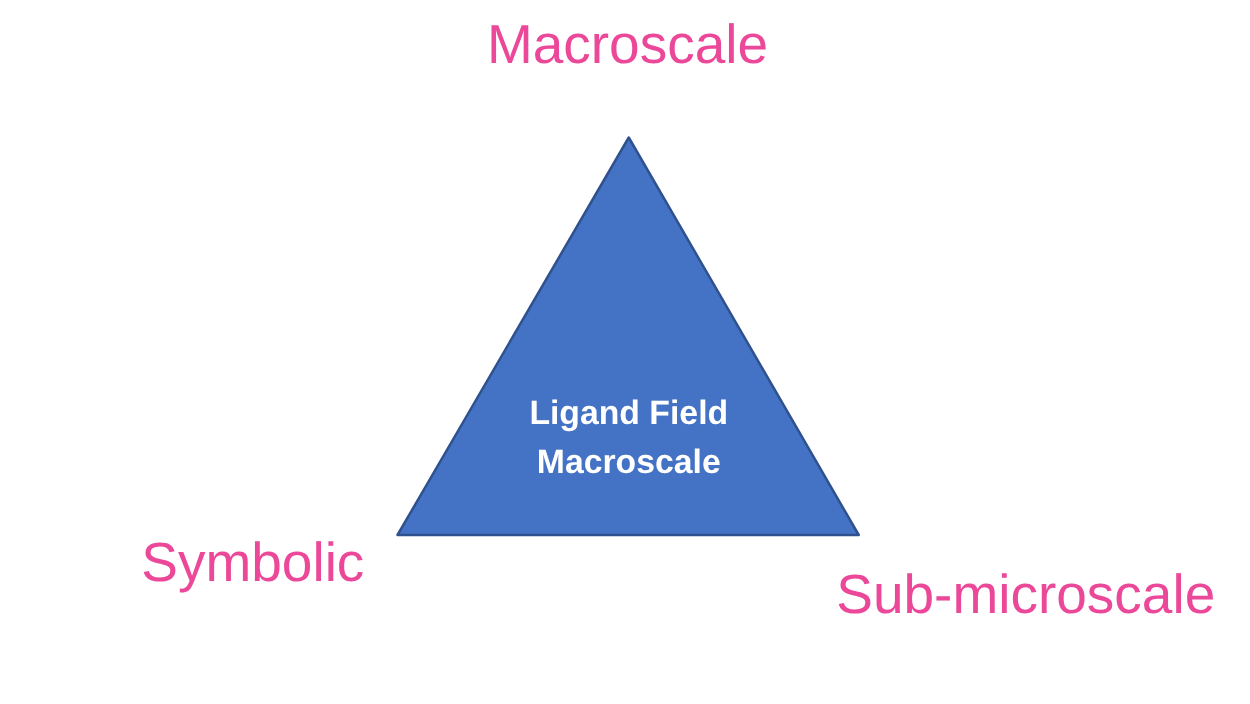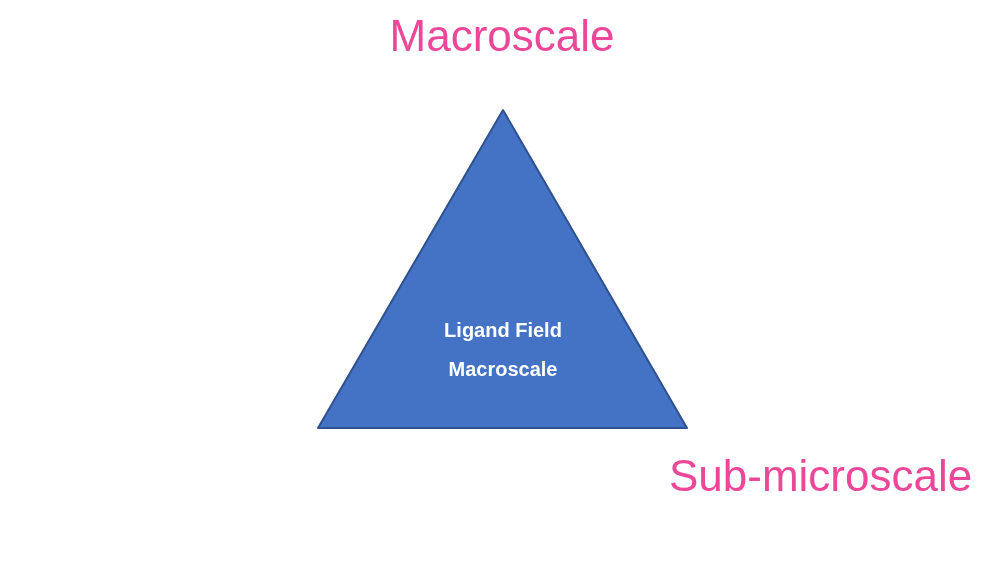--- a/index.html
+++ b/index.html
@@ -45,37 +45,38 @@
     left: 669px;
     top: 453px;
   }
   .center-label {
     position: absolute;
     left: 503px;
     top: 311px;
     transform: translateX(-50%);
     text-align: center;
     color: #ffffff;
-    font-size: 20px;
+    font-size: 27px;
     font-weight: 600;
     line-height: 39px;
     white-space: nowrap;
   }
 </style>
 </head>
 <body>
 
 <div class="canvas">
 
   <svg class="triangle-svg" viewBox="0 0 1000 563" xmlns="http://www.w3.org/2000/svg">
     <polygon points="503,110 687,428 318,428" stroke-width="2" stroke-linejoin="round" fill="#4472C4" stroke="#2F528F"></polygon>
   </svg>
 
   <div class="corner-label label-top">Macroscale</div>
 
+  <div class="corner-label label-bottom-left">Symbolic</div>
 
   <div class="corner-label label-bottom-right">Sub-microscale</div>
 
   <div class="center-label">
     <div>Ligand Field</div>
     <div>Macroscale</div>
   </div>
 
 </div>
 

